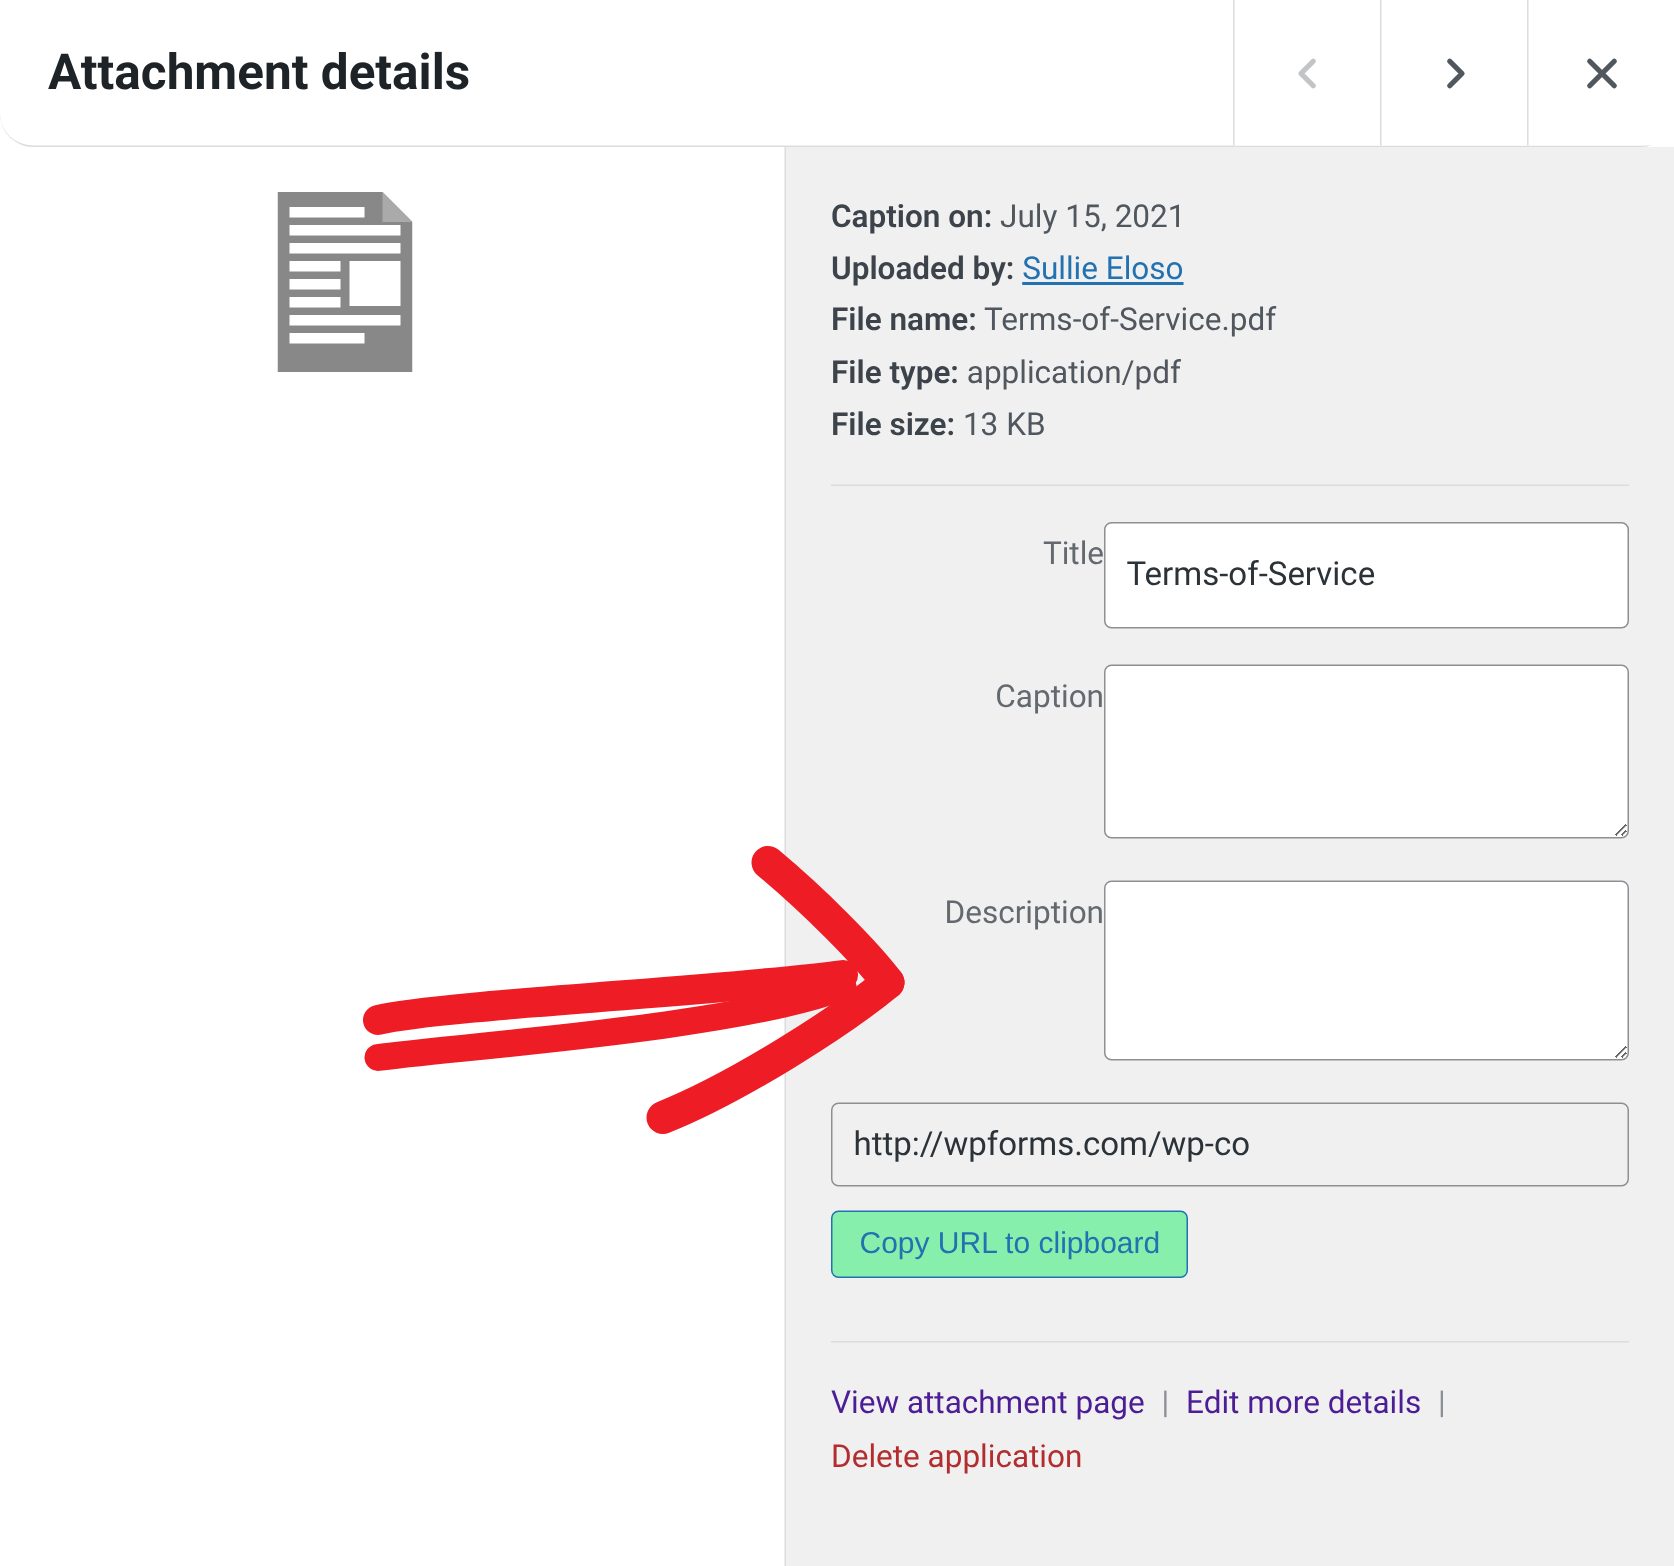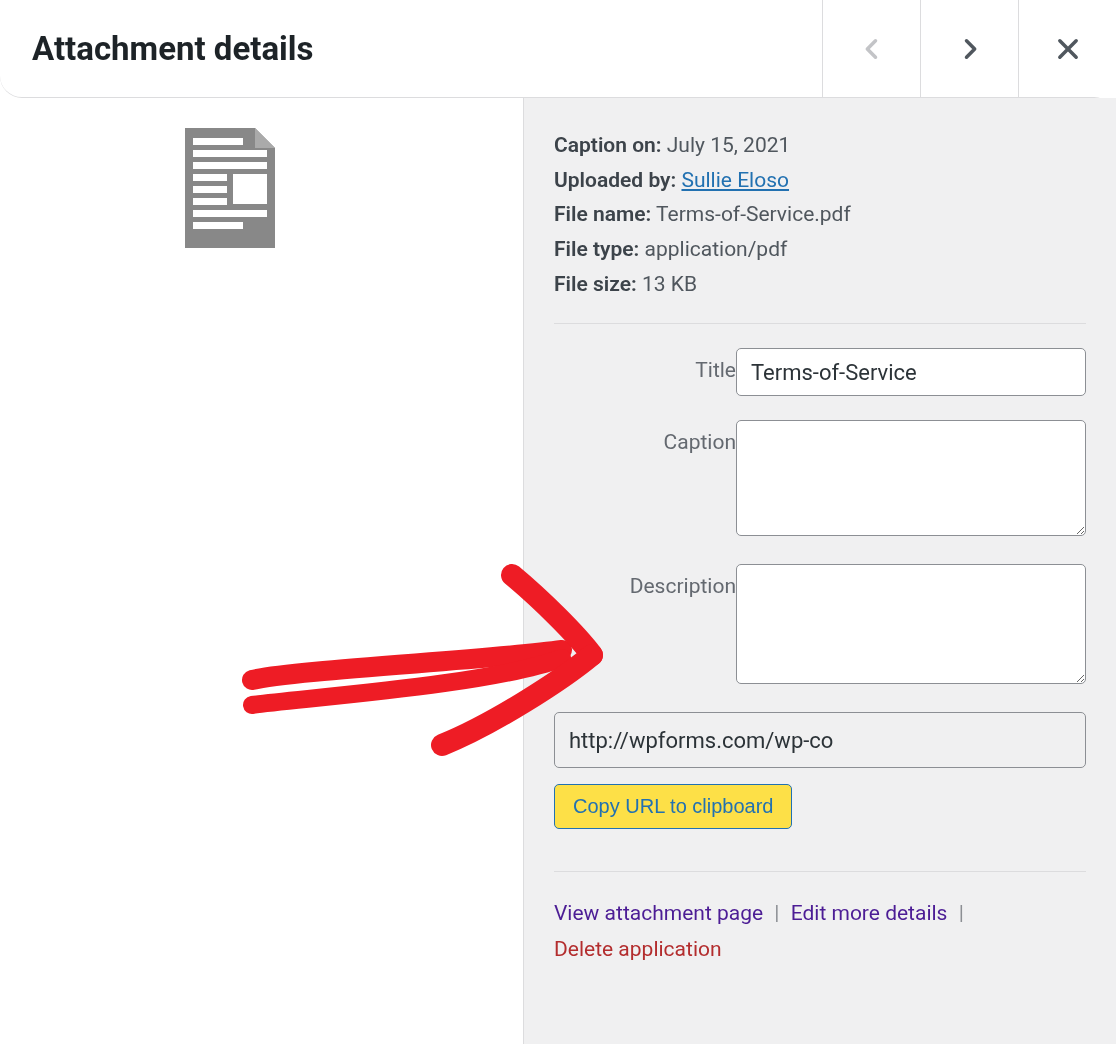--- a/index.html
+++ b/index.html
@@ -102,40 +102,40 @@
   input[type="text"], textarea, .readonly-input {
     width: 100%;
     font-size: 22px;
     font-family: inherit;
     color: #2c3338;
     background: #fff;
     border: 1px solid #8c8f94;
     border-radius: 5px;
     padding: 12px 14px;
   }
-  input[type="text"] { height: 48px; }
+  input[type="text"] { height: 71px; }
   textarea { resize: vertical; }
   .ta-caption { height: 116px; }
   .ta-desc    { height: 120px; }
   .readonly-input {
     height: 56px;
     background: #f0f0f1;
     border-color: #8c8f94;
     white-space: nowrap;
     overflow: hidden;
     display: flex;
     align-items: center;
   }
 
   .copy-btn {
     margin-top: 16px;
     display: inline-block;
     font-size: 20px;
     color: #2271b1;
-    background: #fde047;
+    background: #86efac;
     border: 1px solid #2271b1;
     border-radius: 5px;
     padding: 10px 18px;
     cursor: pointer;
   }
 
   
   .action-links {
     font-size: 21px;
     line-height: 1.7;

